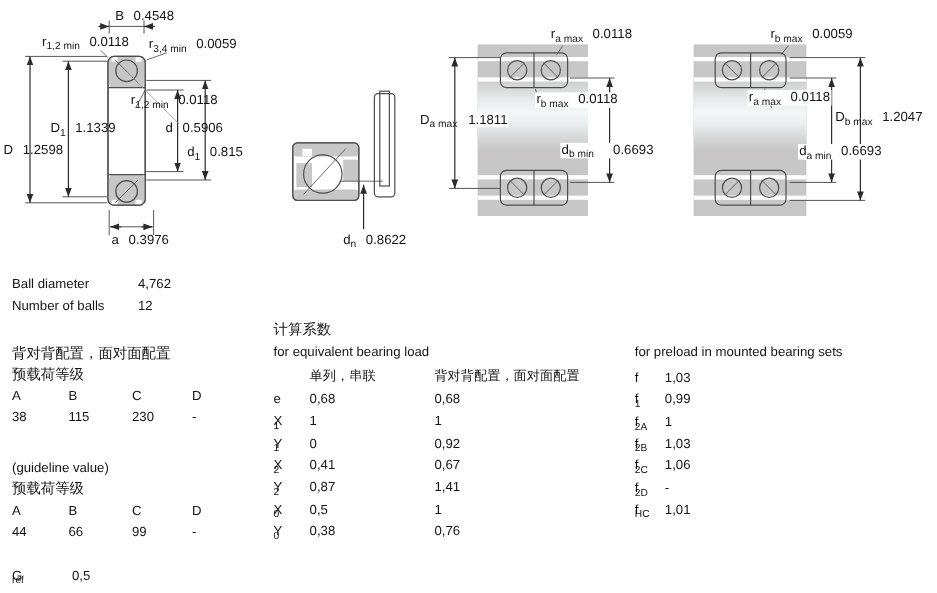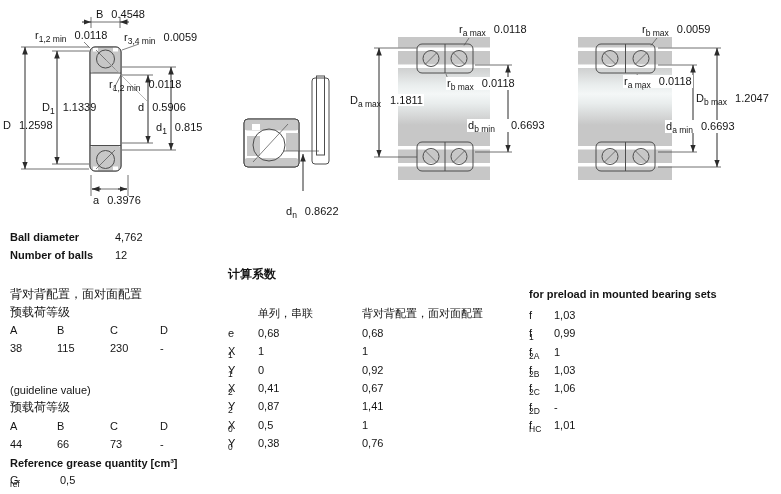--- a/index.html
+++ b/index.html
@@ -5,21 +5,21 @@
   html,body{margin:0;padding:0}
   body{width:781px;height:494px;background:#ffffff;position:relative;overflow:hidden;
        font-family:"Liberation Sans","DejaVu Sans",sans-serif;color:#141414;}
   #canvas{position:absolute;left:0;top:0;width:781px;height:494px}
   svg{position:absolute;left:0;top:0}
   .dim{position:absolute;font-size:11px;white-space:nowrap;line-height:13px}
   .dim sub,.t sub,.row sub{font-size:8.5px;line-height:0}
   .dim .v{margin-left:8px}
   .wbg{background:#ffffff;padding:0 1px}
   .t{position:absolute;font-size:11px;white-space:nowrap;line-height:14px}
-  .bold{font-weight:bold}
+  .bold{font-weight:normal}
   .zh{font-size:12px}
   .row{position:absolute;width:260px;height:14px}
   .row span{position:absolute;top:0;font-size:11px;white-space:nowrap}
 </style>
 </head>
 <body>
 
 <div id="canvas">
 
   <svg width="781" height="225" viewBox="0 0 781 225">
@@ -153,21 +153,21 @@
   <div class="dim" style="left:96px;top:8px"><span><span>B</span><sub></sub></span><span class="v">0.4548</span></div>
   <div class="dim" style="left:35px;top:29px"><span><span>r</span><sub>1,2 min</sub></span><span class="v">0.0118</span></div>
   <div class="dim" style="left:124px;top:31px"><span><span>r</span><sub>3,4 min</sub></span><span class="v">0.0059</span></div>
   <div class="dim" style="left:109px;top:78px"><span><span>r</span><sub>1,2 min</sub></span><span class="v">0.0118</span></div>
   <div class="dim" style="left:42px;top:101px"><span><span>D</span><sub>1</sub></span><span class="v">1.1339</span></div>
   <div class="dim" style="left:3px;top:119px"><span><span>D</span><sub></sub></span><span class="v">1.2598</span></div>
   <div class="dim" style="left:138px;top:101px"><span><span>d</span><sub></sub></span><span class="v">0.5906</span></div>
   <div class="dim" style="left:156px;top:121px"><span><span>d</span><sub>1</sub></span><span class="v">0.815</span></div>
   <div class="dim" style="left:93px;top:194px"><span><span>a</span><sub></sub></span><span class="v">0.3976</span></div>
 
-  <div class="dim" style="left:286px;top:205px"><span><span>d</span><sub>n</sub></span><span class="v">0.8622</span></div>
+  <div class="dim" style="left:286px;top:194px"><span><span>d</span><sub>n</sub></span><span class="v">0.8622</span></div>
 
   <div class="dim" style="left:459px;top:23px"><span><span>r</span><sub>a max</sub></span><span class="v">0.0118</span></div>
   <div class="dim" style="left:350px;top:94px"><span><span>D</span><sub>a max</sub></span><span class="v wbg">1.1811</span></div>
   <div class="dim wbg" style="left:446px;top:77px"><span><span>r</span><sub>b max</sub></span><span class="v">0.0118</span></div>
   <div class="dim wbg" style="left:467px;top:119px"><span><span>d</span><sub>b min</sub></span><span class="v" style="margin-left:16px">0.6693</span></div>
 
   <div class="dim" style="left:642px;top:23px"><span><span>r</span><sub>b max</sub></span><span class="v">0.0059</span></div>
   <div class="dim wbg" style="left:623px;top:75px"><span><span>r</span><sub>a max</sub></span><span class="v">0.0118</span></div>
   <div class="dim" style="left:696px;top:92px"><span><span>D</span><sub>b max</sub></span><span class="v">1.2047</span></div>
   <div class="dim wbg" style="left:665px;top:120px"><span><span>d</span><sub>a min</sub></span><span class="v">0.6693</span></div>
@@ -200,31 +200,31 @@
   <div class="t zh" style="left:10px;top:400px">预载荷等级</div>
   <div class="row" style="left:10px;top:420px">
     <span style="left:0">A</span>
     <span style="left:47px">B</span>
     <span style="left:100px">C</span>
     <span style="left:150px">D</span>
   </div>
   <div class="row" style="left:10px;top:438px">
     <span style="left:0">44</span>
     <span style="left:47px">66</span>
-    <span style="left:100px">73</span>
+    <span style="left:100px">99</span>
     <span style="left:150px">-</span>
   </div>
 
-  <div class="t bold" style="left:10px;top:456px">Reference grease quantity [cm³]</div>
   <div class="row" style="left:10px;top:474px">
     <span style="left:0"><span>G</span><sub>ref</sub></span>
     <span style="left:50px">0,5</span>
   </div>
 
   <div class="t bold zh" style="left:228px;top:267px">计算系数</div>
+  <div class="t bold" style="left:228px;top:287px">for equivalent bearing load</div>
   <div class="row" style="left:228px;top:306px">
     <span class="zh" style="left:30px">单列，串联</span>
     <span class="zh" style="left:134px">背对背配置，面对面配置</span>
   </div>
   <div class="row" style="left:228px;top:327px">
     <span style="left:0"><span>e</span><sub></sub></span>
     <span style="left:30px">0,68</span>
     <span style="left:134px">0,68</span>
   </div>
   <div class="row" style="left:228px;top:345px">

